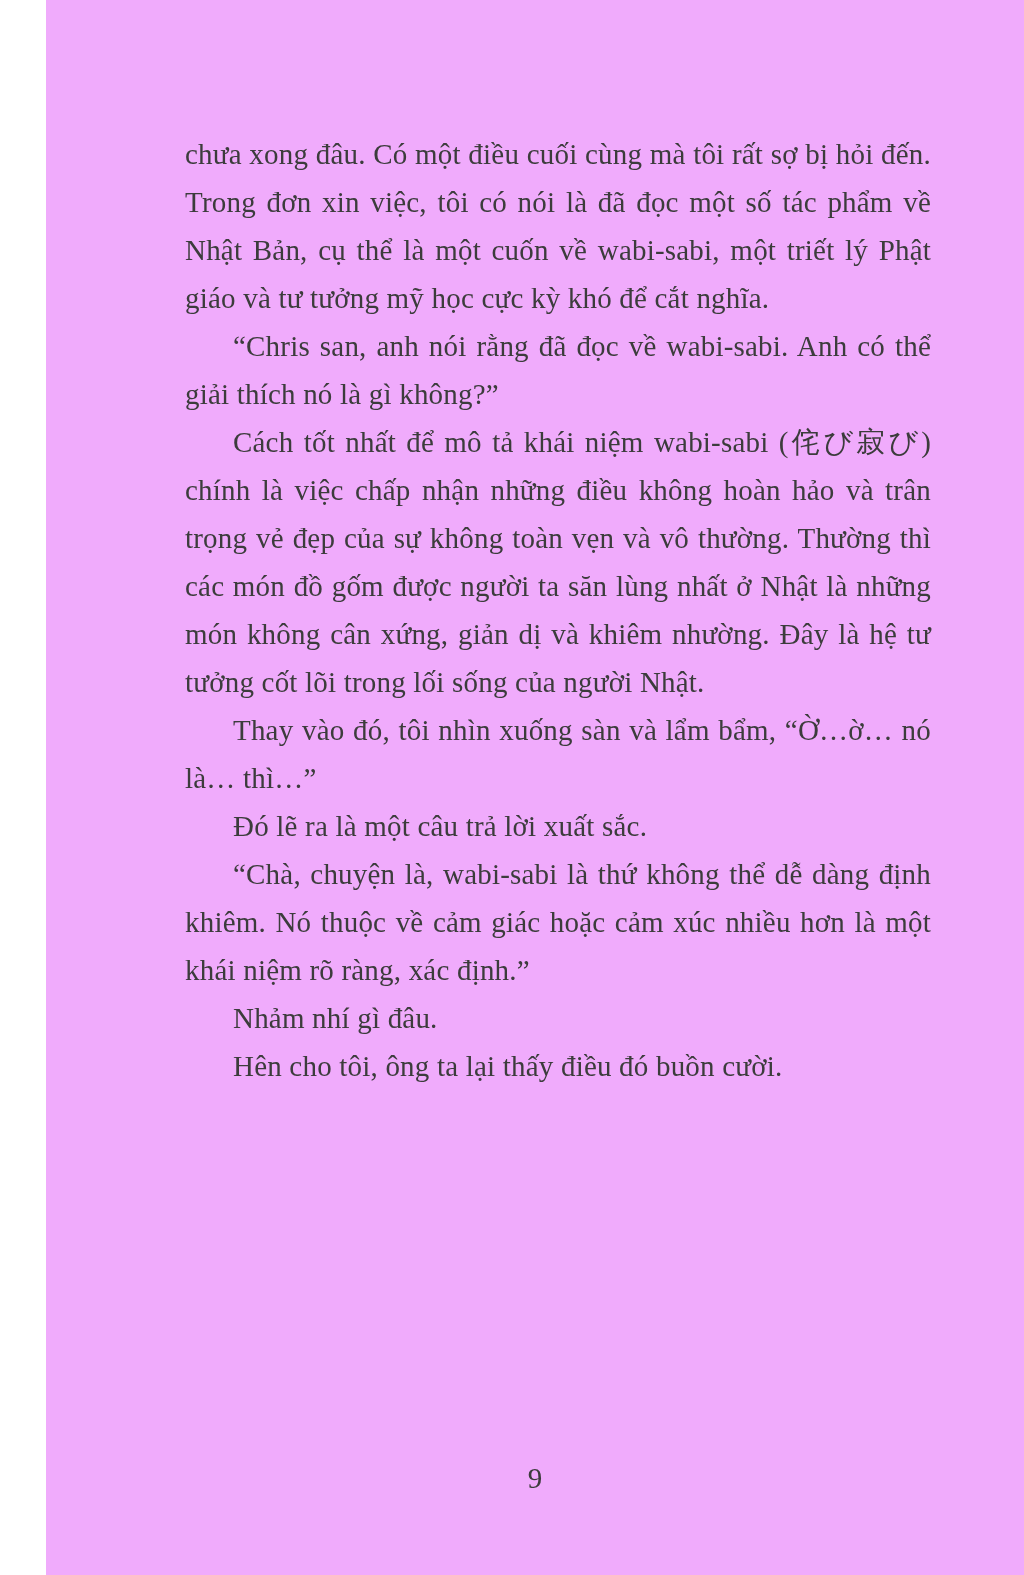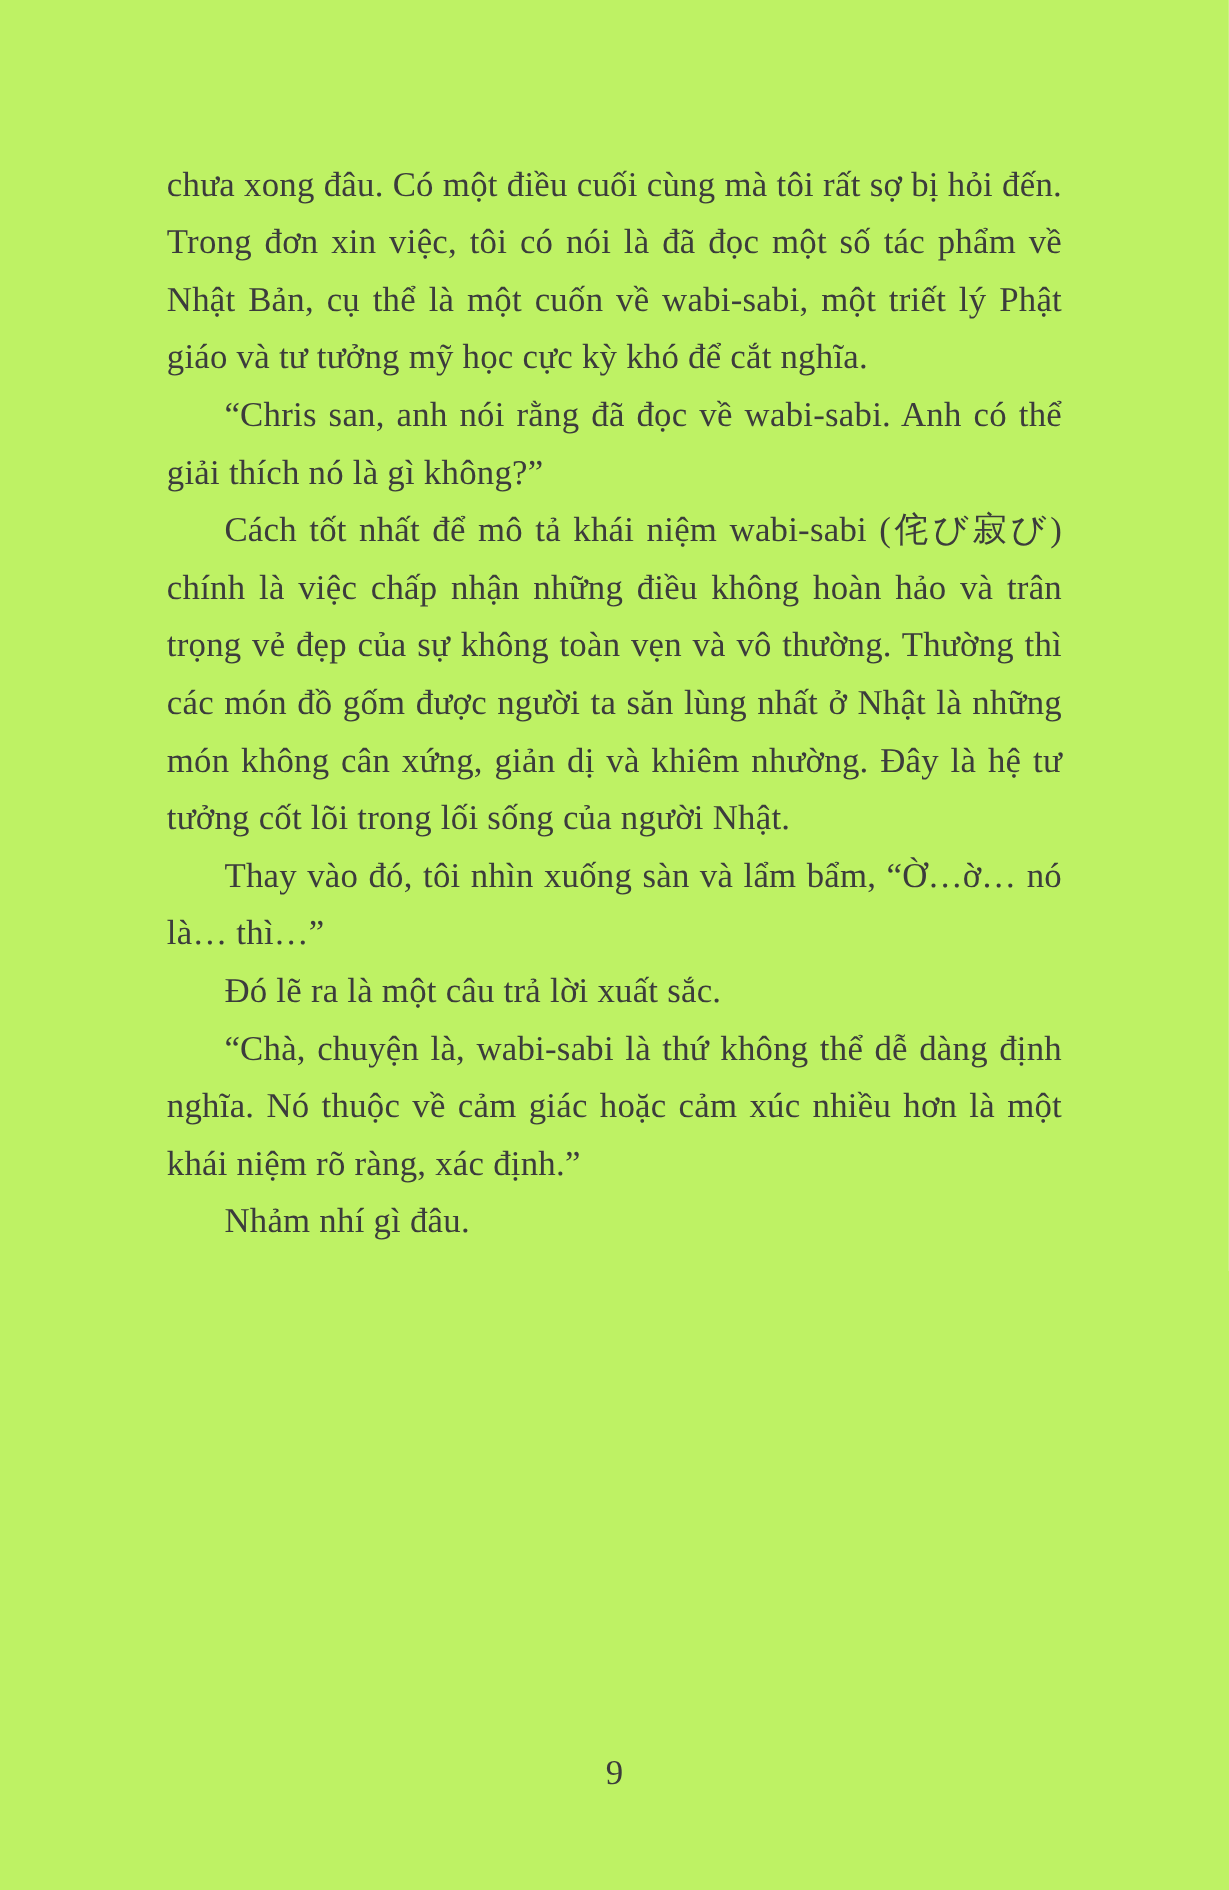--- a/index.html
+++ b/index.html
@@ -11,21 +11,22 @@
     width: 1024px;
     height: 1575px;
     position: relative;
     font-family: "Liberation Serif", "DejaVu Serif", serif;
     color: #3c3c3c;
     overflow: hidden;
   }
   .book-page {
     position: absolute;
     inset: 0;
-    background: #bef264;
+    background: #f0abfc;
+    margin-left: 46px;
   }
   .text-block {
     position: absolute;
     top: 130px;
     left: 139px;
     width: 746px;
     font-size: 29px;
     line-height: 48px;
     text-align: justify;
     letter-spacing: 0.2px;
@@ -50,17 +51,18 @@
 </head>
 <body>
 
 <div class="book-page">
   <div class="text-block">
     <p class="para">chưa xong đâu. Có một điều cuối cùng mà tôi rất sợ bị hỏi đến. Trong đơn xin việc, tôi có nói là đã đọc một số tác phẩm về Nhật Bản, cụ thể là một cuốn về wabi-sabi, một triết lý Phật giáo và tư tưởng mỹ học cực kỳ khó để cắt nghĩa.</p>
     <p class="para indent">“Chris san, anh nói rằng đã đọc về wabi-sabi. Anh có thể giải thích nó là gì không?”</p>
     <p class="para indent">Cách tốt nhất để mô tả khái niệm wabi-sabi (侘び寂び) chính là việc chấp nhận những điều không hoàn hảo và trân trọng vẻ đẹp của sự không toàn vẹn và vô thường. Thường thì các món đồ gốm được người ta săn lùng nhất ở Nhật là những món không cân xứng, giản dị và khiêm nhường. Đây là hệ tư tưởng cốt lõi trong lối sống của người Nhật.</p>
     <p class="para indent">Thay vào đó, tôi nhìn xuống sàn và lẩm bẩm, “Ờ…ờ… nó là… thì…”</p>
     <p class="para indent">Đó lẽ ra là một câu trả lời xuất sắc.</p>
-    <p class="para indent">“Chà, chuyện là, wabi-sabi là thứ không thể dễ dàng định nghĩa. Nó thuộc về cảm giác hoặc cảm xúc nhiều hơn là một khái niệm rõ ràng, xác định.”</p>
+    <p class="para indent">“Chà, chuyện là, wabi-sabi là thứ không thể dễ dàng định khiêm. Nó thuộc về cảm giác hoặc cảm xúc nhiều hơn là một khái niệm rõ ràng, xác định.”</p>
     <p class="para indent">Nhảm nhí gì đâu.</p>
+    <p class="para indent">Hên cho tôi, ông ta lại thấy điều đó buồn cười.</p>
   </div>
   <div class="page-number">9</div>
 </div>
 
 </body></html>

